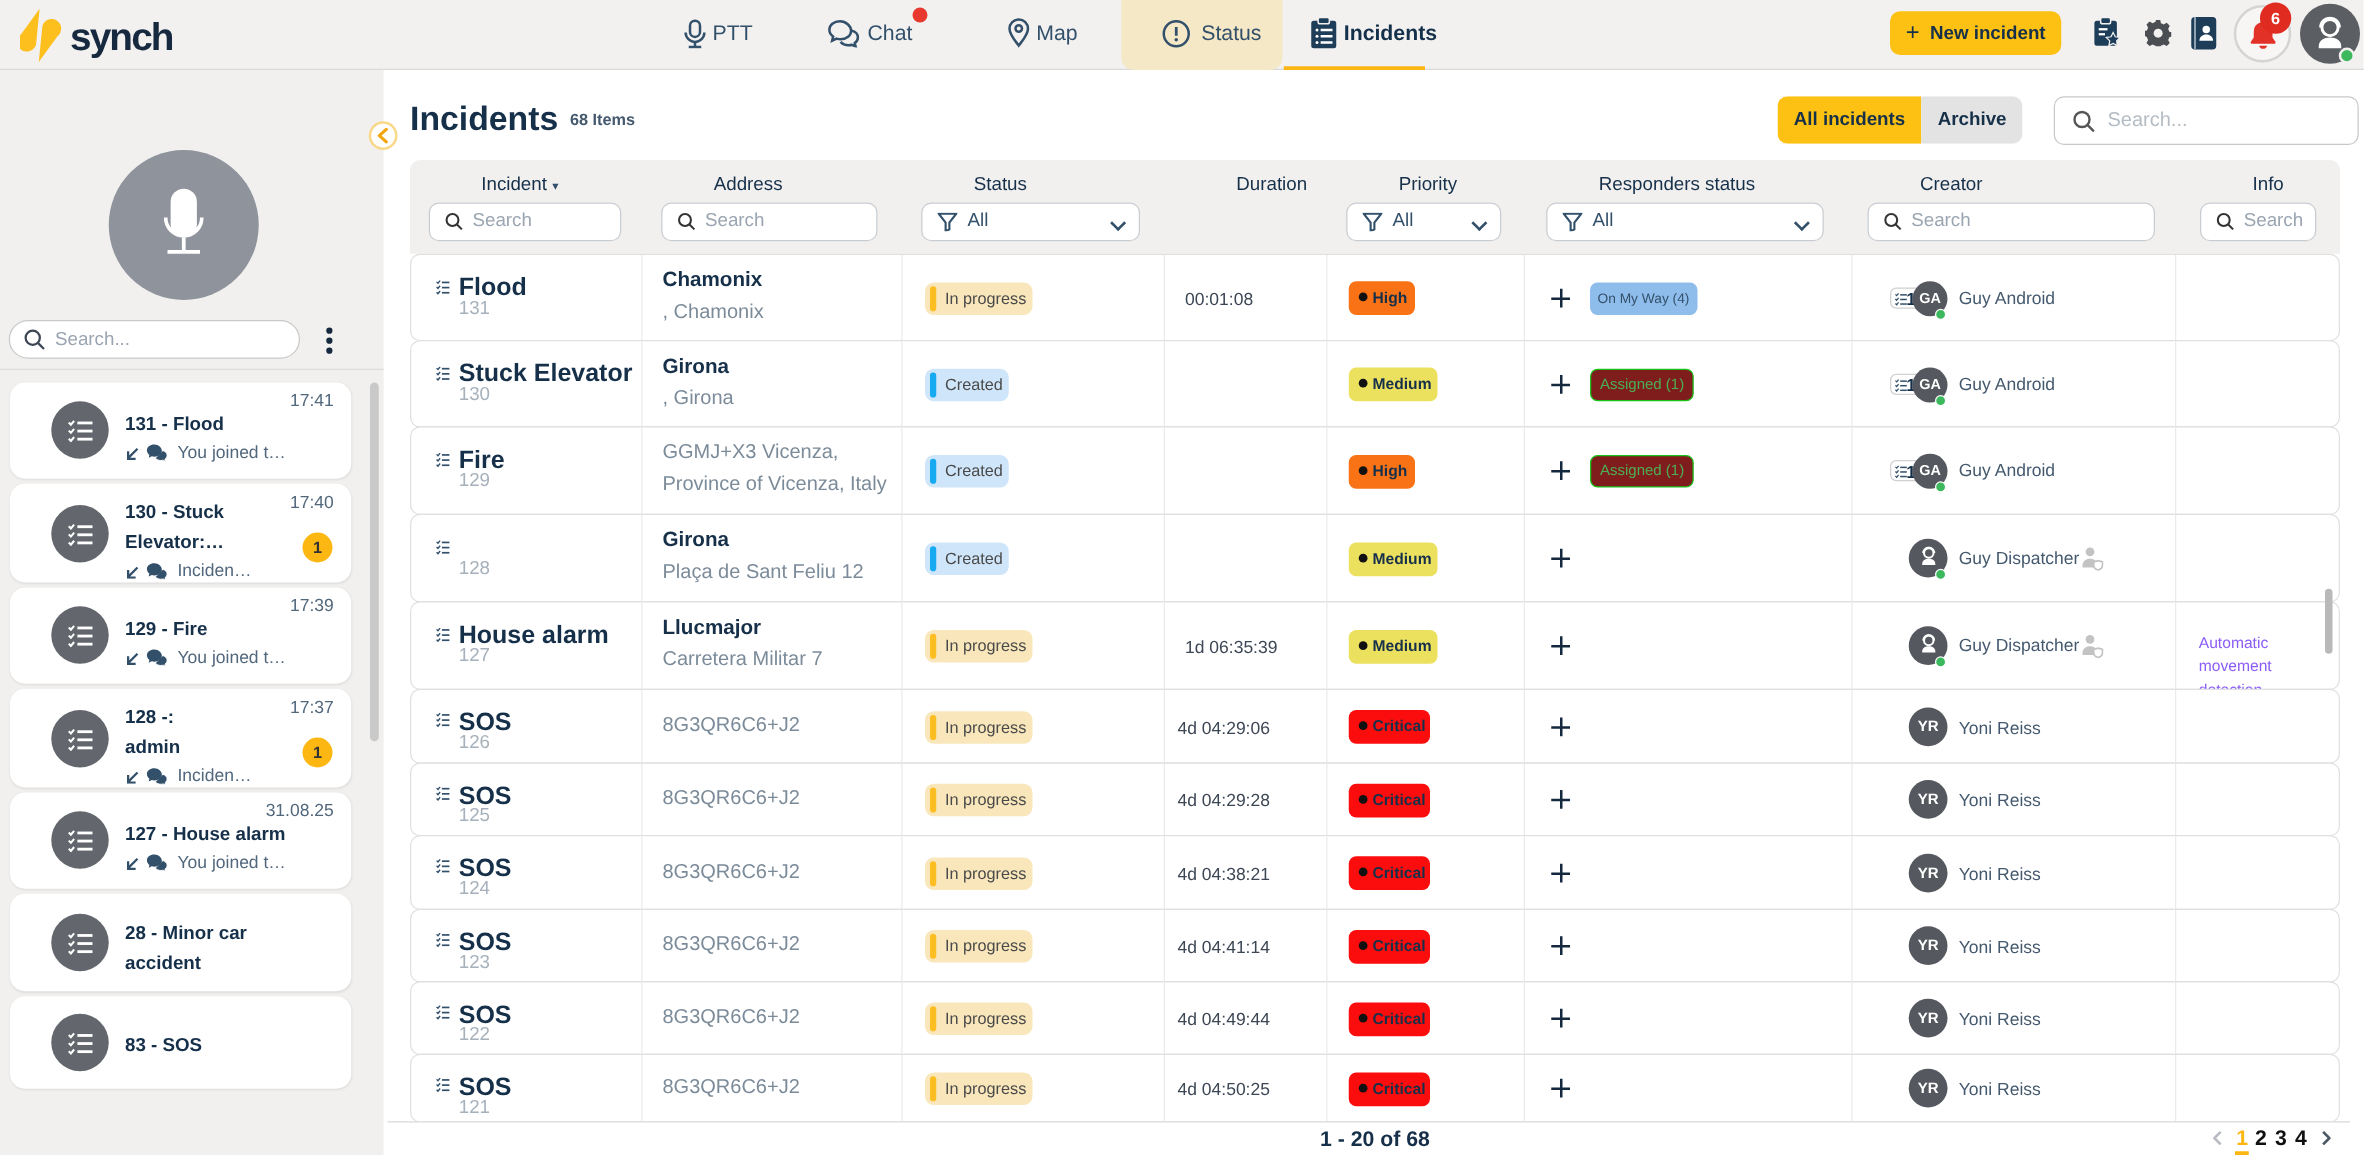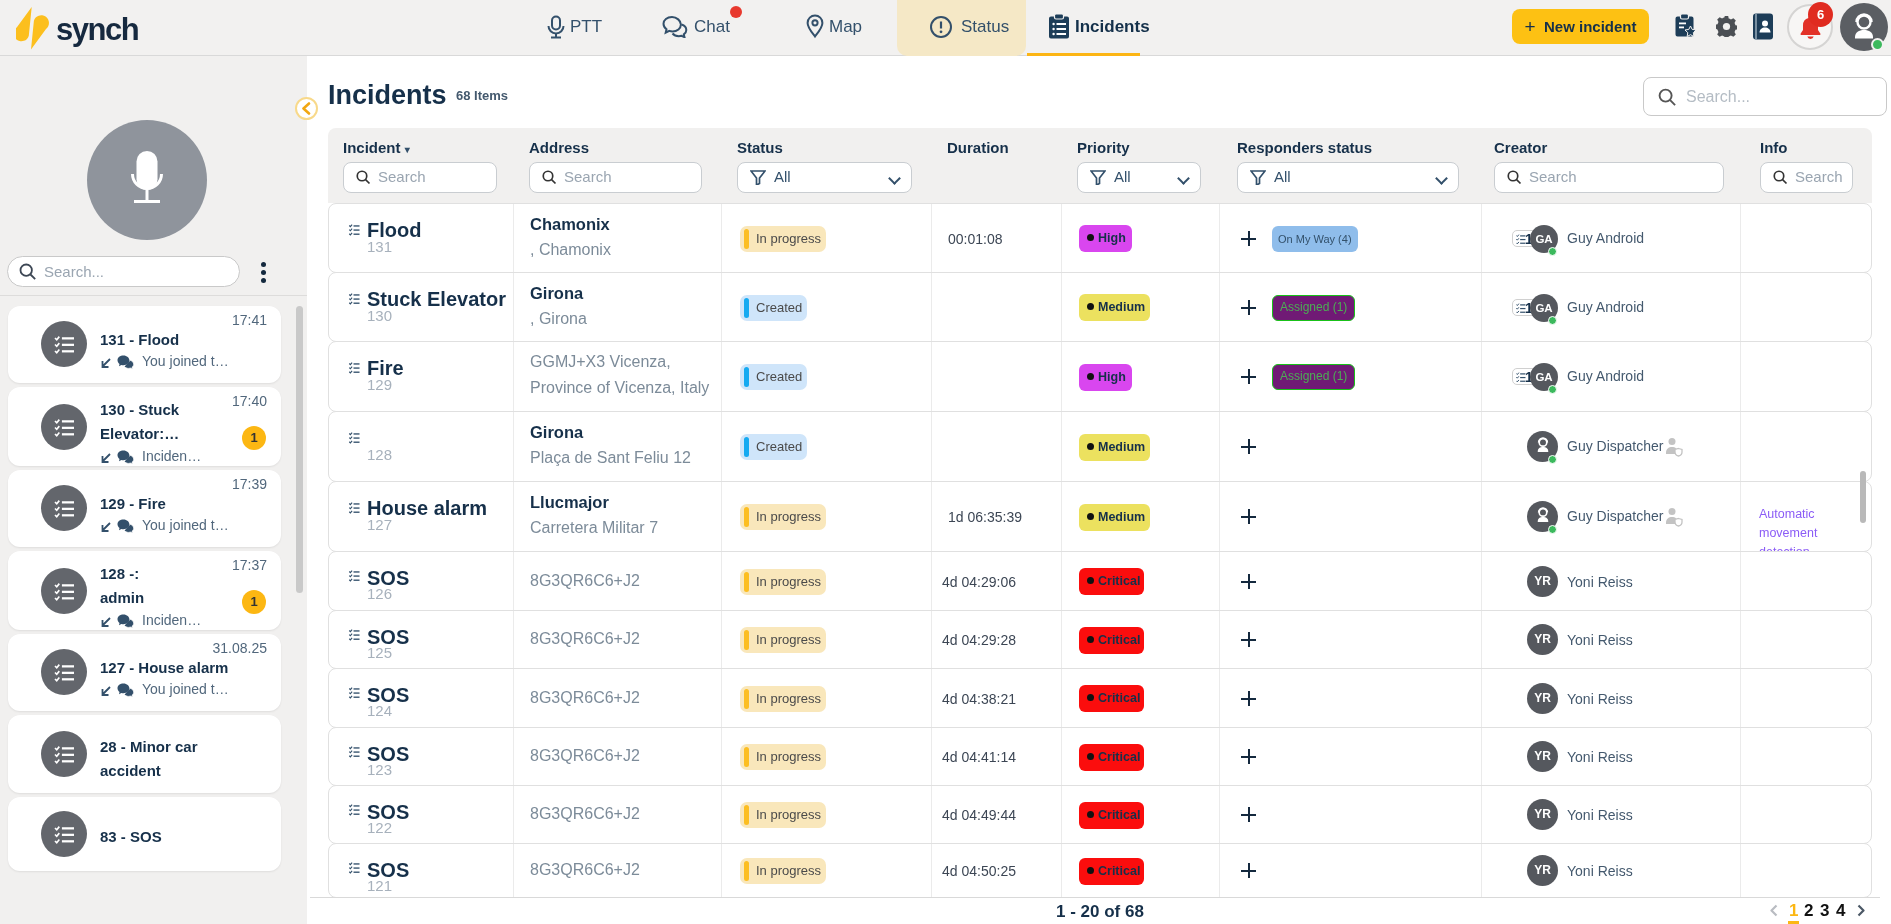--- a/index.html
+++ b/index.html
@@ -43,21 +43,21 @@
 
 #seg { position:absolute; left:1115px; top:21px; height:38px; border-radius:8px;
   overflow:hidden; font-weight:bold; font-size:15px; color:#16304a; }
 #seg .on { display:inline-block; height:38px; line-height:38px; padding:0 13px;
   background:#fdc113; }
 #seg .off { display:inline-block; height:38px; line-height:38px; padding:0 13px;
   background:#e4e3e3; }
 
 #thead { position:absolute; left:21px; top:72px; width:1544px; height:75px;
   background:#f1f0ef; border-radius:8px 8px 0 0; }
-.collbl { position:absolute; top:11px; color:#16304a; font-weight:bold; font-size:15px; }
+.collbl { position:absolute; top:11px; color:#16304a; font-weight:normal; font-size:15px;margin-left:42px; }
 .filt { position:absolute; top:34px; height:31px; background:#fff;
   border:1px solid #c9cdd1; border-radius:8px; color:#9aa5b1; font-size:15px; }
 .filt .ph { position:absolute; left:34px; top:5px; }
 .filt .mag { position:absolute; left:12px; top:7px; }
 .dd { color:#33506b; }
 .dd .ph { left:36px; color:#33506b; }
 .chev { position:absolute; right:12px; top:11px; width:9px; height:9px;
   border-right:2px solid #33506b; border-bottom:2px solid #33506b;
   transform:rotate(45deg); }
 
@@ -74,30 +74,30 @@
 .chip .bar { position:absolute; left:4px; top:3px; width:5px; height:20px; border-radius:3px; }
 .chip.prog { background:#f9e7bb; }
 .chip.prog .bar { background:#fcbe22; }
 .chip.crea { background:#cfe5fa; }
 .chip.crea .bar { background:#16aaf1; }
 .dur { position:absolute; left:619px; color:#3c4654; font-size:14px; }
 .pchip { position:absolute; left:750px; height:27px; border-radius:6px;
   color:#16304a; font-weight:bold; font-size:12.5px; white-space:nowrap; }
 .pchip .dot { display:inline-block; width:7px; height:7px; border-radius:50%;
   background:#111; margin:0 4px 1px 8px; }
-.pchip.high { background:#d946ef; }
+.pchip.high { background:#f97316; }
 .pchip.med  { background:#ece15f; }
 .pchip.crit { background:#fb0d0d; }
 .plus { position:absolute; left:912px; width:16px; height:16px; }
 .plus:before { content:""; position:absolute; left:6.5px; top:0; width:2.8px; height:15px; background:#14293e; }
 .plus:after { content:""; position:absolute; left:0; top:6.5px; width:15px; height:2.8px; background:#14293e; }
 .rchip { position:absolute; left:943px; height:26px; border-radius:6px;
   font-size:12.5px; line-height:26px; padding:0 8px; white-space:nowrap; }
 .rchip.omw { background:#8fbdeb; color:#33516b; font-size:11px; padding:0 6px; }
-.rchip.asg { background:#701a75; border:1.5px solid #19c119; color:#4cae54; line-height:23px; padding:0 7px; font-size:12px; }
+.rchip.asg { background:#7f1d1d; border:1.5px solid #19c119; color:#4cae54; line-height:23px; padding:0 7px; font-size:12px; }
 .cre-txt { position:absolute; left:1238px; color:#44596e; font-size:14px; }
 .avc { position:absolute; left:1198px; width:31px; height:31px; border-radius:50%;
   background:#55585e; color:#fff; font-weight:bold; font-size:12px;
   text-align:center; line-height:31px; }
 .gdot { position:absolute; width:9px; height:9px; border-radius:50%;
   background:#3cb95d; border:1.5px solid #fff; }
 .avc.ga { left:1201px; width:28px; height:28px; line-height:28px; font-size:11.5px; }
 .gapill { position:absolute; left:1183px; width:27px; height:17px; background:#fff;
   border:1px solid #d0d0d0; border-radius:5px; }
 .info-txt { position:absolute; left:1430px; width:70px; color:#8b5cf6;
@@ -326,20 +326,21 @@
     </div>
     <div class="abs" style="left:296px;top:250px;width:7px;height:287px;background:#c9c9c9;border-radius:4px"></div>
   </div>
   <div id="main">
     <div class="abs" style="left:-12px;top:41px;width:23px;height:23px;border-radius:50%;background:#fff;border:2px solid #f8d98a"></div>
     <svg class="abs" style="left:-6px;top:46px" width="10" height="13" viewBox="0 0 10 13">
         <path d="M8 1.5 L2.5 6.5 L8 11.5" fill="none" stroke="#f2a711" stroke-width="2.6" stroke-linecap="round" stroke-linejoin="round"></path>
       </svg>
     <div class="h-incidents">Incidents</div>
     <div class="abs" style="left:149px;top:32px;color:#44596e;font-size:13px;font-weight:bold">68 Items</div>
+    <div id="seg"><span class="on">All incidents</span><span class="off">Archive</span></div>
     <div class="abs" style="left:1336px;top:21px;width:244px;height:39px;background:#fff;border:1px solid #c9c9c9;border-radius:8px">
       <svg class="abs" style="left:14px;top:10px" width="19" height="19" viewBox="0 0 18 18">
         <circle cx="7.2" cy="7.2" r="5.7" fill="none" stroke="#555" stroke-width="1.8"></circle>
         <line x1="11.5" y1="11.5" x2="16.2" y2="16.2" stroke="#555" stroke-width="1.8"></line>
       </svg>
       <div class="abs" style="left:42px;top:10px;color:#b4bcc4;font-size:16px">Search...</div>
     </div>
 
     <div id="thead">
       <div class="collbl" style="left:15px">Incident <span style="font-size:10px;color:#33506b">▾</span></div>

